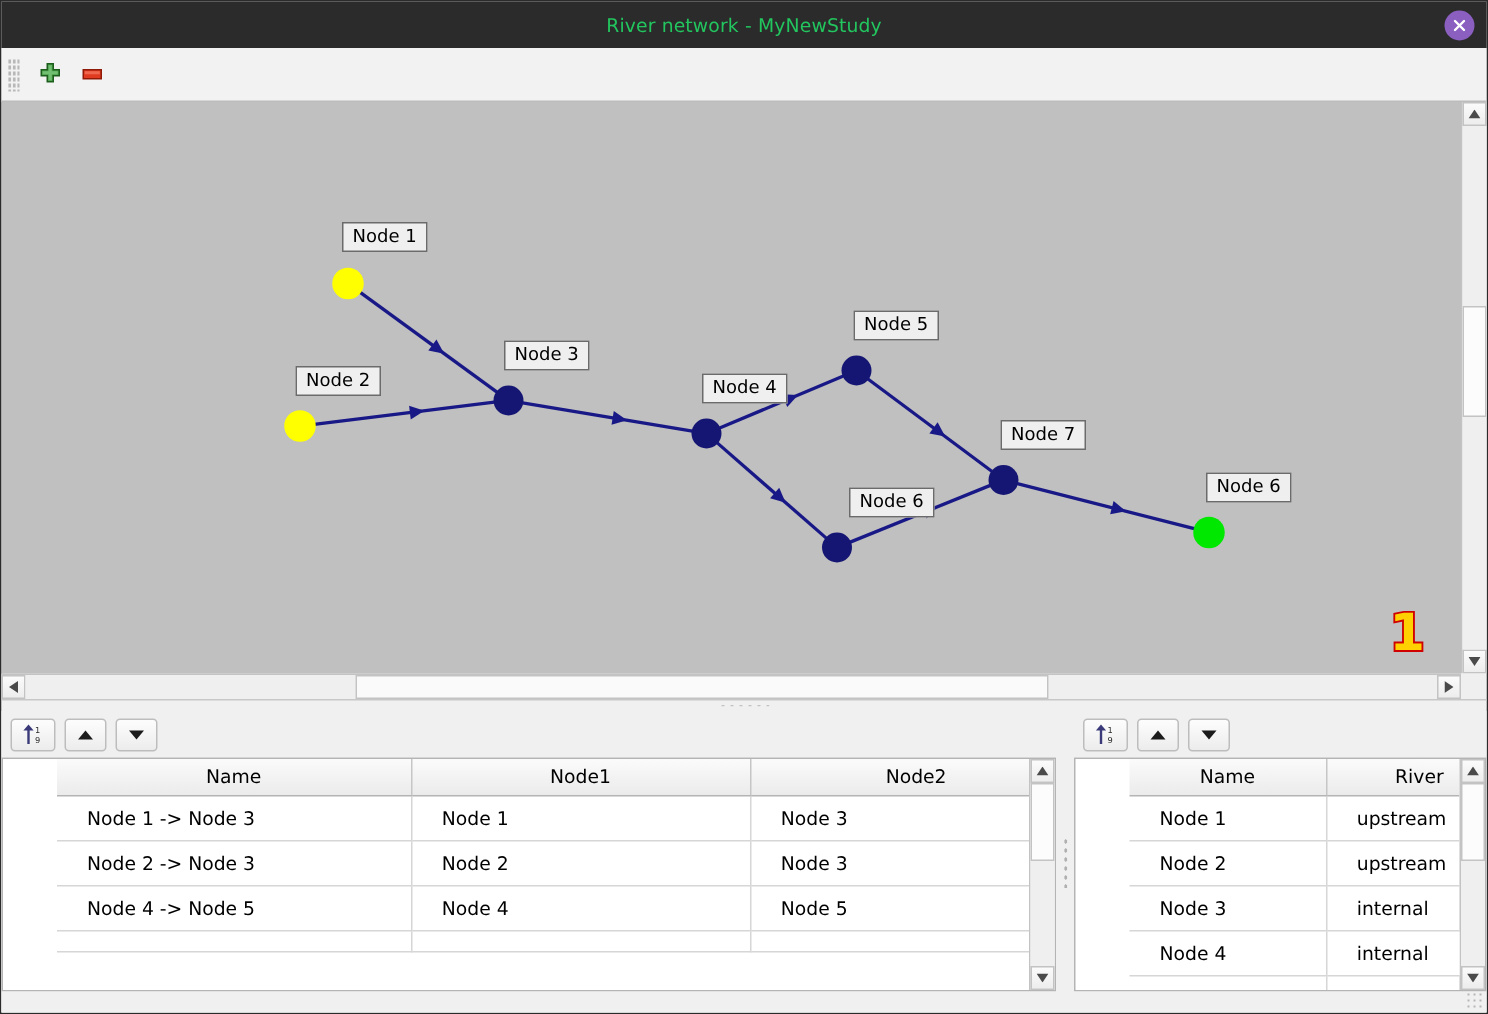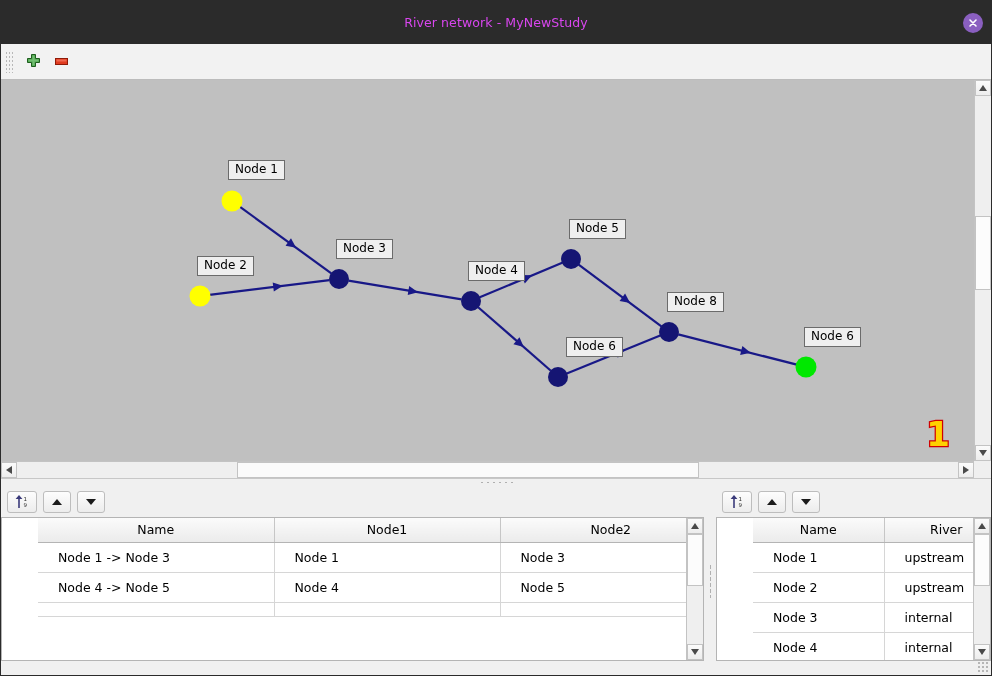--- a/index.html
+++ b/index.html
@@ -13,23 +13,23 @@
   #app {
     position: relative;
     width: 992px; height: 676px;
     background: #f0f0f0;
     border: 1px solid #2b2b2b;
     display: flex; flex-direction: column;
   }
 
   
   .titlebar {
-    height: 43px; min-height: 31px;
+    height: 31px; min-height: 31px;
     background: #2b2b2b;
-    color: #d946ef;
+    color: #22c55e;
     display: flex; align-items: center; justify-content: center;
     position: relative;
     font-size: 12.5px;
   }
   .titlebar-text { letter-spacing: .1px; }
   .close-btn {
     position: absolute; right: 8px; top: 50%; transform: translateY(-50%);
     width: 20px; height: 20px; border-radius: 50%;
     background: #8a5fc0;
     display: flex; align-items: center; justify-content: center;
@@ -276,21 +276,21 @@
             <circle cx="668" cy="252" r="10" fill="#151573"></circle>
             <circle cx="805" cy="287" r="10.5" fill="#00e800"></circle>
           </svg>
         <div id="graph-labels">
             <div class="node-label" style="left: 227px; top: 80px;">Node 1</div>
             <div class="node-label" style="left: 196px; top: 176px;">Node 2</div>
             <div class="node-label" style="left: 335px; top: 159px;">Node 3</div>
             <div class="node-label" style="left: 467px; top: 181px;">Node 4</div>
             <div class="node-label" style="left: 568px; top: 139px;">Node 5</div>
             <div class="node-label" style="left: 565px; top: 257px;">Node 6</div>
-            <div class="node-label" style="left: 666px; top: 212px;">Node 8</div>
+            <div class="node-label" style="left: 666px; top: 212px;">Node 7</div>
             <div class="node-label" style="left: 803px; top: 247px;">Node 6</div>
           </div>
         <div class="badge badge-yellow" style="right:24px; bottom:10px;">1</div>
       </div>
 
       <div class="vscroll">
         <div class="sb-arrow">
           <svg width="8" height="6" viewBox="0 0 8 6">
             <path d="M4 0 L8 6 L0 6 Z" fill="#4a4a4a"></path>
           </svg>
@@ -368,20 +368,25 @@
                   <th>Node2</th>
                 </tr>
               </thead>
             <tbody id="reach-body">
                 <tr>
                   <td>Node 1 -&gt; Node 3</td>
                   <td>Node 1</td>
                   <td>Node 3</td>
                 </tr>
                 <tr>
+                  <td>Node 2 -&gt; Node 3</td>
+                  <td>Node 2</td>
+                  <td>Node 3</td>
+                </tr>
+                <tr>
                   <td>Node 4 -&gt; Node 5</td>
                   <td>Node 4</td>
                   <td style="position: relative;">Node 5<span class="badge badge-red" style="right: 8px; top: -6px;">2</span></td>
                 </tr>
                 <tr class="filler">
                   <td></td>
                   <td></td>
                   <td></td>
                 </tr>
               </tbody>

